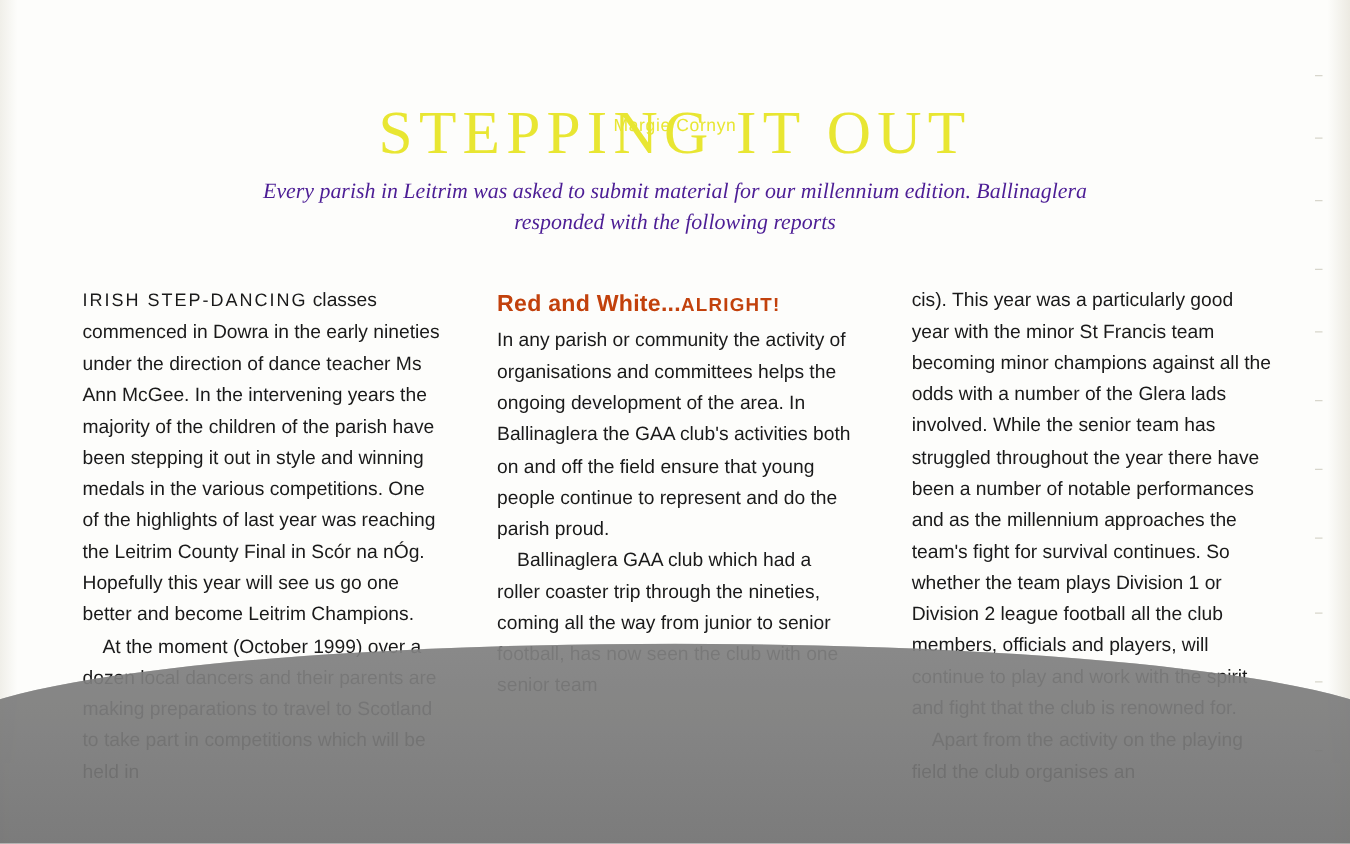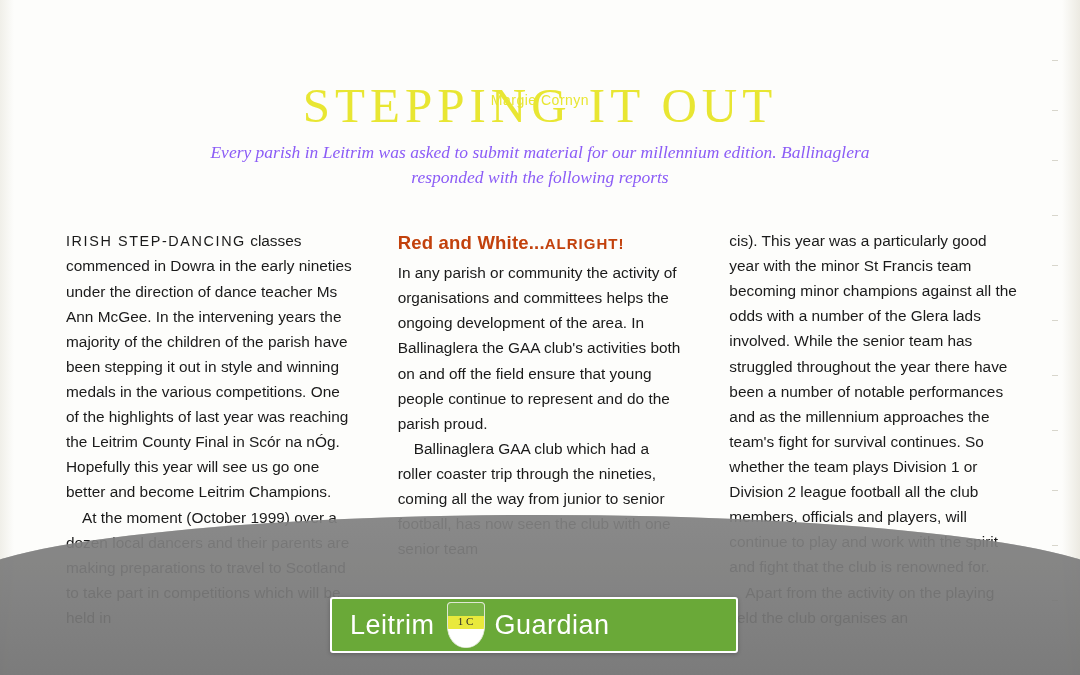--- a/index.html
+++ b/index.html
@@ -83,21 +83,21 @@
   .standfirst {
     position: absolute;
     top: 140px;
     left: 190px;
     width: 700px;
     text-align: center;
     font-family: "Liberation Serif", serif;
     font-style: italic;
     font-size: 17.5px;
     line-height: 1.42;
-    color: #8b5cf6;
+    color: #4c1d95;
   }
 
   
   .cols {
     position: absolute;
     top: 228px;
     left: 66px;
     width: 952px;
     height: 450px;
     display: flex;
@@ -255,24 +255,14 @@
       <p>cis). This year was a particularly good year with the minor St Francis team becoming minor champions against all the odds with a number of the Glera lads involved. While the senior team has struggled throughout the year there have been a number of notable performances and as the millennium approaches the team's fight for survival continues. So whether the team plays Division 1 or Division 2 league football all the club members, officials and players, will continue to play and work with the spirit and fight that the club is renowned for.</p>
       <p>Apart from the activity on the playing field the club organises an</p>
     </div>
 
   </div>
 
   <div class="banner">
     <div class="banner-fade"></div>
   </div>
 
-  <div class="logo-box">
-    <span class="logo-text-left">Leitrim</span>
-    <span class="crest">
-      <span class="band"></span>
-      <span class="mid"></span>
-      <span class="num">1 C</span>
-      <span class="base"></span>
-    </span>
-    <span class="logo-text-right">Guardian</span>
-  </div>
 
 </div>
 
 </body></html>

